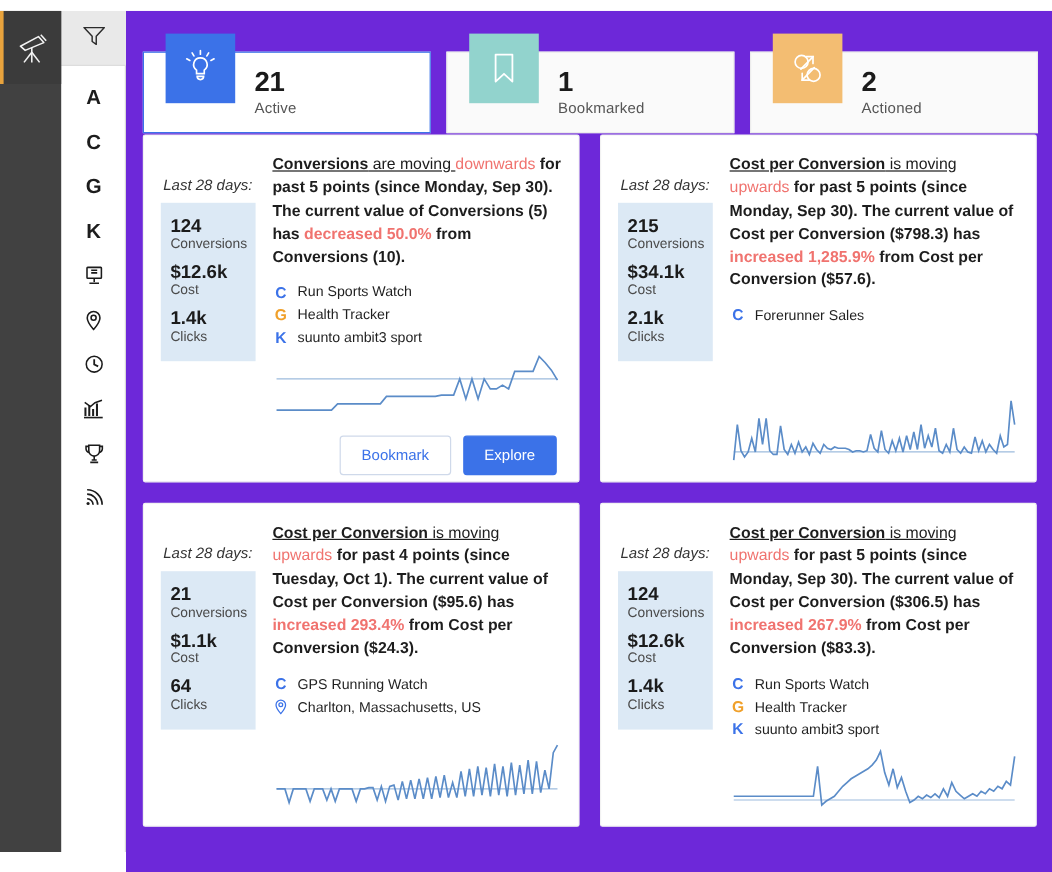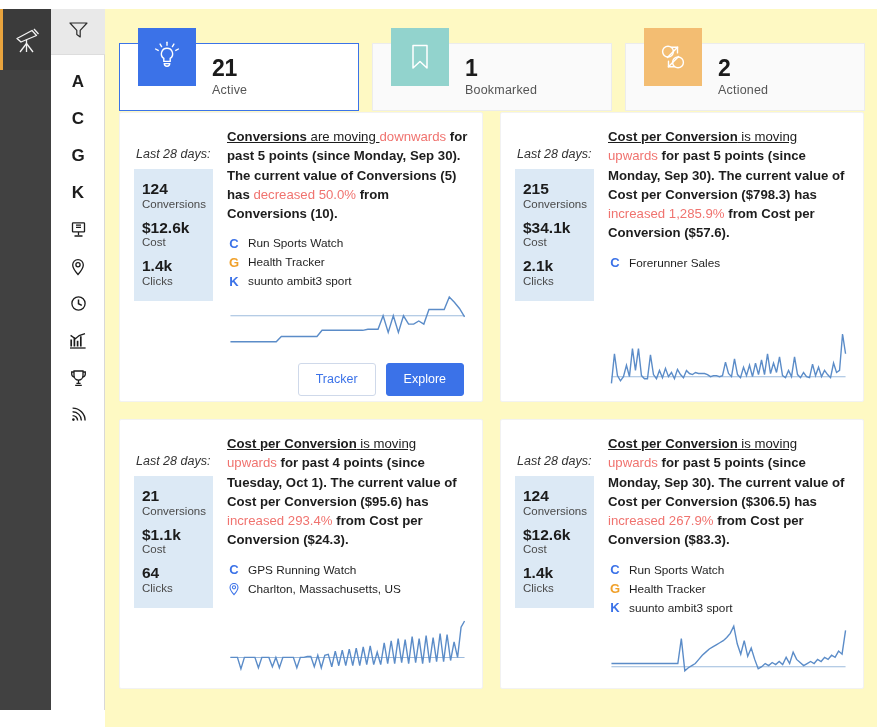--- a/index.html
+++ b/index.html
@@ -78,21 +78,21 @@
     font-family: "Liberation Sans", sans-serif;
   }
   .icon-cell svg { display: block; }
   .sp-8 { height: 8px; }
 
   
   .canvas {
     position: absolute;
     left: 105px; top: 9px;
     width: 772px; height: 718px;
-    background: #fef9c3;
+    background: #6d28d9;
     overflow: hidden;
   }
 
   
   .summary {
     position: relative;
     height: 103px;
     padding: 18px 12px 0 14px;
     display: flex;
     gap: 13px;
@@ -202,21 +202,21 @@
     text-decoration: underline;
     font-weight: bold;
   }
   .sentence .plain { font-weight: normal; text-decoration: underline; }
   .sentence .dir {
     color: #f0736f;
     font-weight: normal;
   }
   .sentence .delta {
     color: #f0736f;
-    font-weight: normal;
+    font-weight: bold;
   }
 
   .dims { margin-top: 13px; }
   .dim {
     display: flex;
     align-items: center;
     gap: 7px;
     margin-bottom: 5px;
     font-size: 11.8px;
     color: #1f1f1f;
@@ -441,21 +441,21 @@
               <span>suunto ambit3 sport</span>
             </div>
           </div>
           <div class="spark">
               <svg viewBox="0 0 210 58" preserveAspectRatio="none">
                 <line x1="3" x2="207" y1="22.759999999999998" y2="22.759999999999998" stroke="#9dbbdd" stroke-width="1"></line>
                 <path d="M3.00 48.76 L7.43 48.76 L11.87 48.76 L16.30 48.76 L20.74 48.76 L25.17 48.76 L29.61 48.76 L34.04 48.76 L38.48 48.76 L42.91 48.76 L47.35 43.56 L51.78 43.56 L56.22 43.56 L60.65 43.56 L65.09 43.56 L69.52 43.56 L73.96 43.56 L78.39 43.56 L82.83 37.32 L87.26 37.32 L91.70 37.32 L96.13 37.32 L100.57 37.32 L105.00 37.32 L109.43 37.32 L113.87 37.32 L118.30 37.32 L122.74 36.28 L127.17 36.28 L131.61 36.28 L136.04 22.76 L140.48 39.40 L144.91 22.76 L149.35 39.40 L153.78 22.76 L158.22 31.08 L162.65 31.08 L167.09 27.96 L171.52 31.08 L175.96 16.52 L180.39 16.52 L184.83 16.52 L189.26 16.52 L193.70 4.04 L198.13 9.24 L202.57 15.48 L207.00 23.80" fill="none" stroke="#5b8cc8" stroke-width="1.4" vector-effect="non-scaling-stroke"></path>
               </svg>
             </div>
           <div class="actions">
-            <div class="btn btn-ghost">Tracker</div>
+            <div class="btn btn-ghost">Bookmark</div>
             <div class="btn btn-solid">Explore</div>
           </div>
         </div>
       </div>
 
       <div class="card tall">
         <div class="statcol">
           <div class="stat-head">Last 28 days:</div>
           <div class="statbox">
             <div class="stat-v">215</div>

